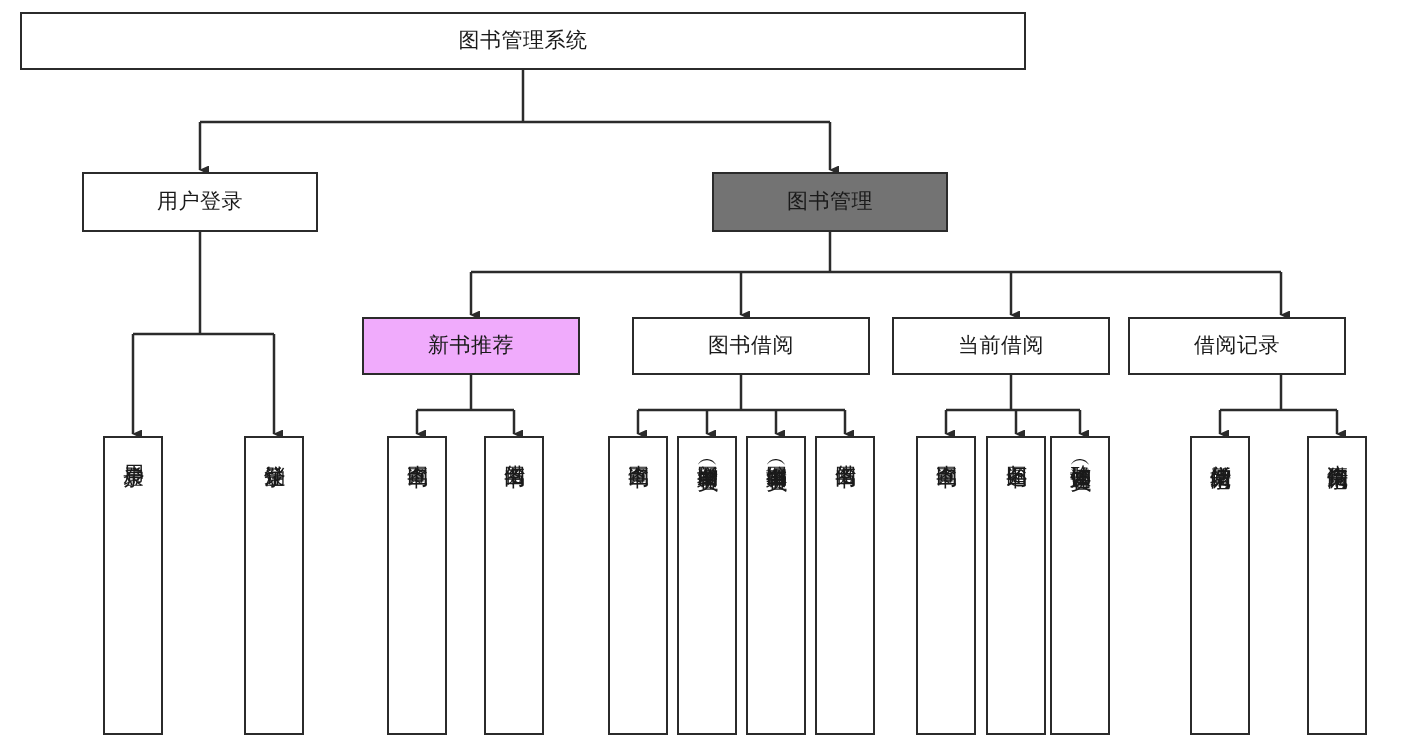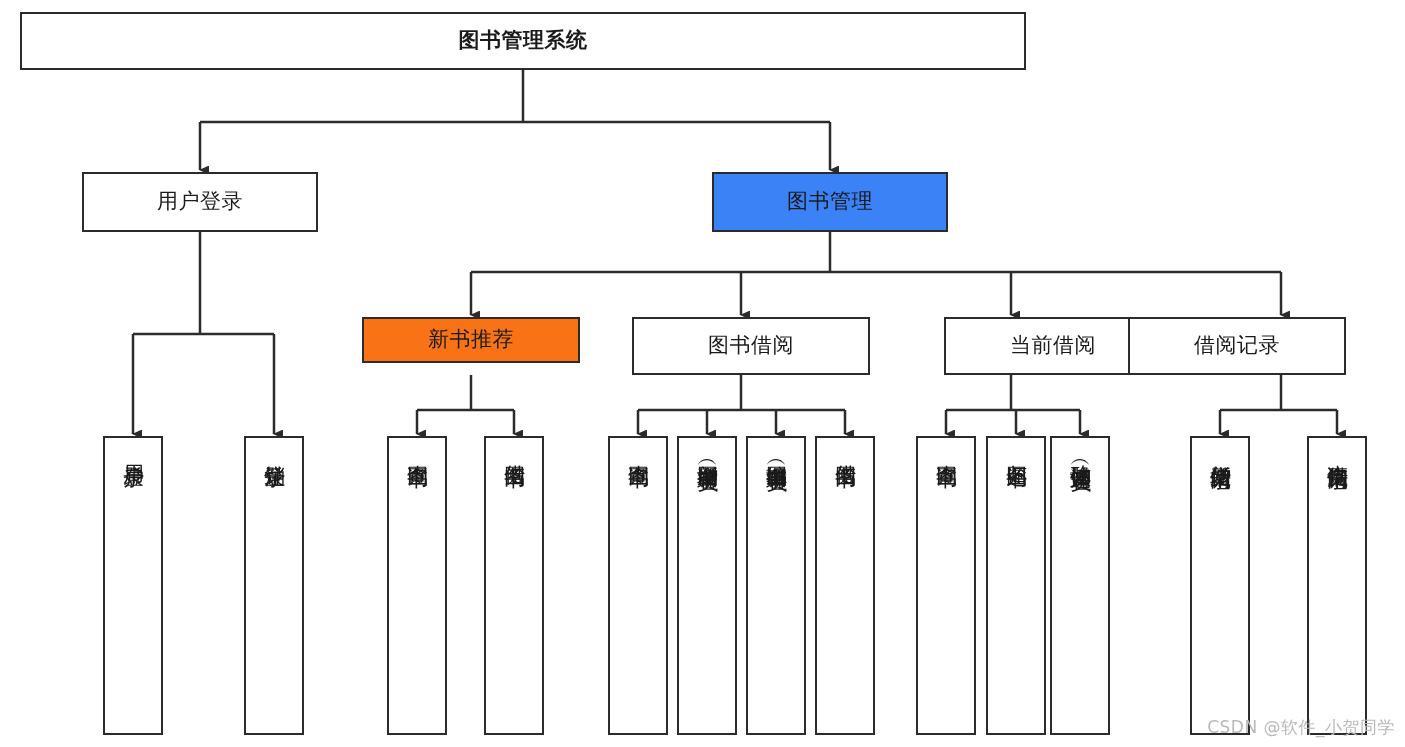--- a/index.html
+++ b/index.html
@@ -111,36 +111,36 @@
         <line x1="845" y1="410" x2="845" y2="434" stroke="#2b2b2b" stroke-width="2.5" marker-end="url(#arrowhead)"></line>
         <line x1="946" y1="410" x2="946" y2="434" stroke="#2b2b2b" stroke-width="2.5" marker-end="url(#arrowhead)"></line>
         <line x1="1016" y1="410" x2="1016" y2="434" stroke="#2b2b2b" stroke-width="2.5" marker-end="url(#arrowhead)"></line>
         <line x1="1080" y1="410" x2="1080" y2="434" stroke="#2b2b2b" stroke-width="2.5" marker-end="url(#arrowhead)"></line>
         <line x1="1220" y1="410" x2="1220" y2="434" stroke="#2b2b2b" stroke-width="2.5" marker-end="url(#arrowhead)"></line>
         <line x1="1337" y1="410" x2="1337" y2="434" stroke="#2b2b2b" stroke-width="2.5" marker-end="url(#arrowhead)"></line>
       </g>
   </svg>
 
   <div id="nodes-layer">
-      <div class="node node-h" style="left: 20px; top: 12px; width: 1006px; height: 58px; border-color: rgb(43, 43, 43); background: rgb(255, 255, 255); font-weight: bold;">
+      <div class="node node-h" style="left: 20px; top: 12px; width: 1006px; height: 58px; border-color: rgb(43, 43, 43); background: rgb(255, 255, 255);">
         <span class="node-label" style="color: rgb(26, 26, 26);">图书管理系统</span>
       </div>
       <div class="node node-h" style="left: 82px; top: 172px; width: 236px; height: 60px; border-color: rgb(43, 43, 43); background: rgb(255, 255, 255);">
         <span class="node-label" style="color: rgb(26, 26, 26);">用户登录</span>
       </div>
-      <div class="node node-h" style="left: 712px; top: 172px; width: 236px; height: 60px; border-color: rgb(43, 43, 43); background: #3b82f6;">
+      <div class="node node-h" style="left: 712px; top: 172px; width: 236px; height: 60px; border-color: rgb(43, 43, 43); background: #737373;">
         <span class="node-label" style="color: rgb(26, 26, 26);">图书管理</span>
       </div>
-      <div class="node node-h" style="left: 362px; top: 317px; width: 218px; height: 46px; border-color: rgb(43, 43, 43); background: #f97316;">
+      <div class="node node-h" style="left: 362px; top: 317px; width: 218px; height: 58px; border-color: rgb(43, 43, 43); background: #f0abfc;">
         <span class="node-label" style="color: rgb(26, 26, 26);">新书推荐</span>
       </div>
       <div class="node node-h" style="left: 632px; top: 317px; width: 238px; height: 58px; border-color: rgb(43, 43, 43); background: rgb(255, 255, 255);">
         <span class="node-label" style="color: rgb(26, 26, 26);">图书借阅</span>
       </div>
-      <div class="node node-h" style="left: 944px; top: 317px; width: 218px; height: 58px; border-color: rgb(43, 43, 43); background: rgb(255, 255, 255);">
+      <div class="node node-h" style="left: 892px; top: 317px; width: 218px; height: 58px; border-color: rgb(43, 43, 43); background: rgb(255, 255, 255);">
         <span class="node-label" style="color: rgb(26, 26, 26);">当前借阅</span>
       </div>
       <div class="node node-h" style="left: 1128px; top: 317px; width: 218px; height: 58px; border-color: rgb(43, 43, 43); background: rgb(255, 255, 255);">
         <span class="node-label" style="color: rgb(26, 26, 26);">借阅记录</span>
       </div>
       <div class="node node-v" style="left: 103px; top: 436px; width: 60px; height: 299px; border-color: rgb(43, 43, 43); background: rgb(255, 255, 255);">
         <span class="node-label" style="color: rgb(26, 26, 26);">用户登录</span>
       </div>
       <div class="node node-v" style="left: 244px; top: 436px; width: 60px; height: 299px; border-color: rgb(43, 43, 43); background: rgb(255, 255, 255);">
         <span class="node-label" style="color: rgb(26, 26, 26);">注销登录</span>
@@ -173,14 +173,13 @@
         <span class="node-label" style="color: rgb(26, 26, 26);">确认归还（管理员）</span>
       </div>
       <div class="node node-v" style="left: 1190px; top: 436px; width: 60px; height: 299px; border-color: rgb(43, 43, 43); background: rgb(255, 255, 255);">
         <span class="node-label" style="color: rgb(26, 26, 26);">新增借阅记录</span>
       </div>
       <div class="node node-v" style="left: 1307px; top: 436px; width: 60px; height: 299px; border-color: rgb(43, 43, 43); background: rgb(255, 255, 255);">
         <span class="node-label" style="color: rgb(26, 26, 26);">查询借阅记录</span>
       </div>
     </div>
 
-  <div class="watermark">CSDN @软件_小贺同学</div>
 </div>
 
 </body></html>

